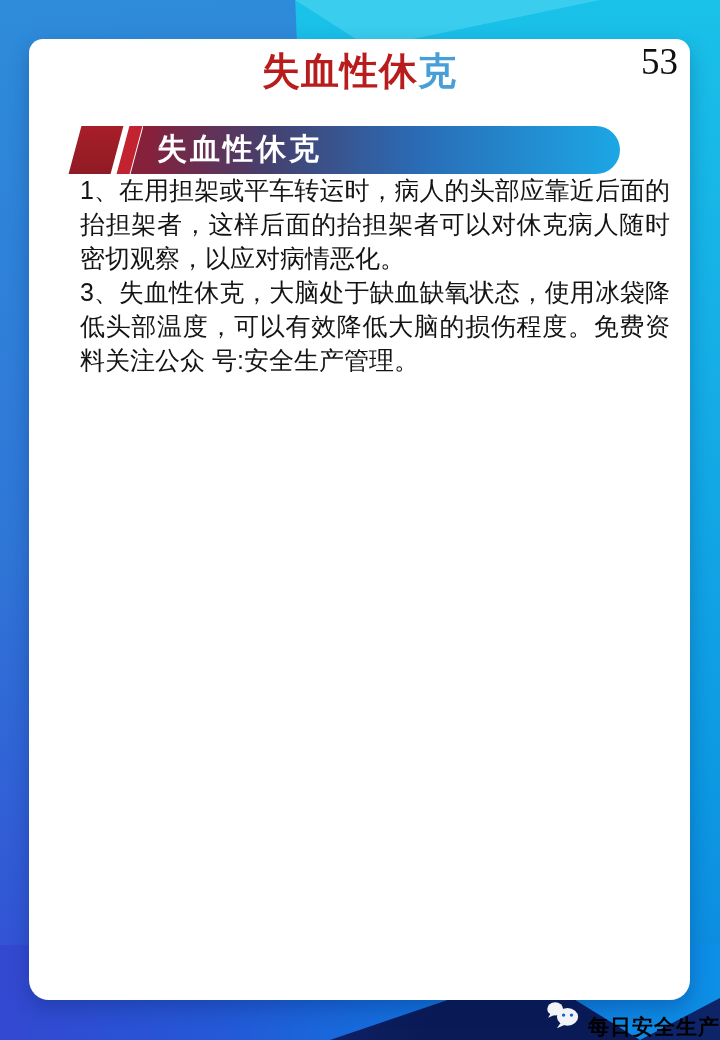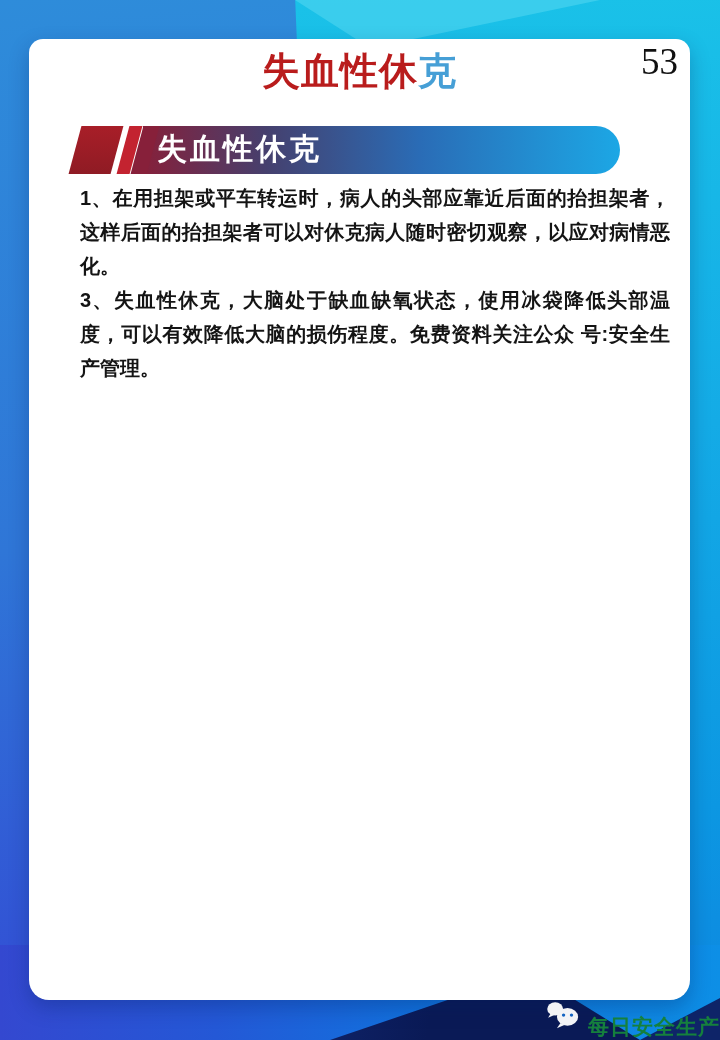--- a/index.html
+++ b/index.html
@@ -64,32 +64,32 @@
   .banner-body::before{
     content:"";position:absolute;left:-6px;top:0;width:16px;height:48px;
     transform:skewX(-15deg);background:#87203A;
   }
   .banner-label{
     position:absolute;left:14px;top:50%;transform:translateY(-52%);
     color:#ffffff;font-size:30px;font-weight:bold;letter-spacing:3px;
     white-space:nowrap;
   }
   .body-text{
-    position:absolute;left:51px;top:142px;width:590px;
-    font-size:20px;line-height:34px;color:#141414;
-    text-align:justify;text-justify:inter-ideograph;font-weight:bold;
+    position:absolute;left:51px;top:134px;width:590px;
+    font-size:25px;line-height:34px;color:#141414;
+    text-align:justify;text-justify:inter-ideograph;
   }
   .body-text p{margin:0;}
   .watermark{
     position:absolute;left:546px;top:991px;z-index:5;
     display:flex;align-items:center;gap:6px;
   }
   .wm-icon{display:inline-flex;opacity:0.95;}
   .wm-text{
-    color:#15803d;font-size:21px;font-weight:bold;letter-spacing:1px;
+    color:#000000;font-size:21px;font-weight:bold;letter-spacing:1px;
     white-space:nowrap;
     margin-top:22px;
   }
 </style>
 </head>
 <body>
 
 <div class="page">
 
   <div class="bg bg-cyan"></div>

